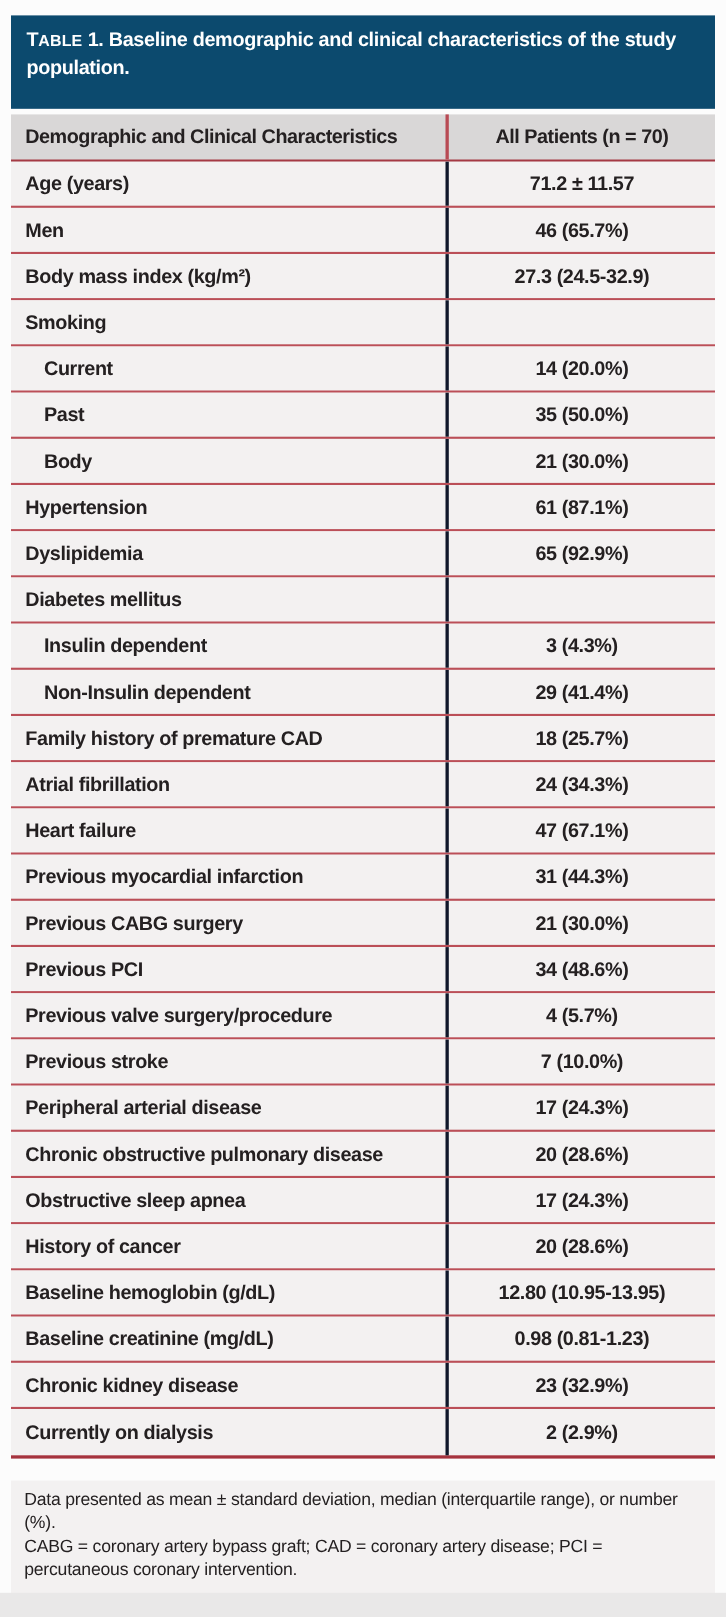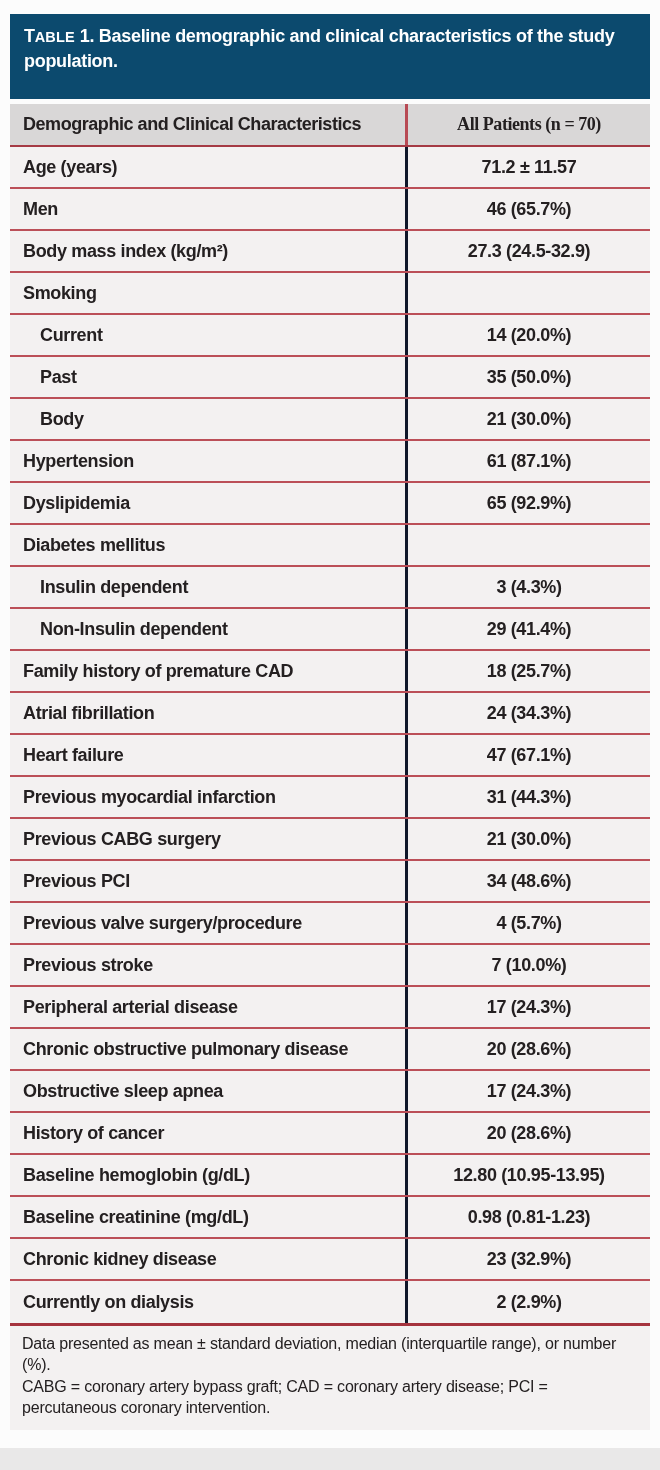--- a/index.html
+++ b/index.html
@@ -40,21 +40,20 @@
     width: 398px;
     border-right: 3px solid #b84a54;
     display: flex; align-items: center;
     padding-left: 13px;
     white-space: nowrap;
   }
   .thead .col-value {
     flex: 1;
     display: flex; align-items: center; justify-content: center;
     white-space: nowrap;
-    font-family: Liberation Serif, serif;
   }
 
   .tbody { width: 640px; }
   .row {
     display: flex;
     height: 42px;
     background: #f3f1f1;
     border-bottom: 2px solid #bb4f58;
     font-size: 18px;
     font-weight: bold;
@@ -76,20 +75,21 @@
   }
 
   .foot-divider { height: 3px; background: #a5333e; }
   .footnotes {
     background: #f3f1f1;
     padding: 7px 12px 11px 12px;
     font-size: 16px;
     line-height: 1.34;
     letter-spacing: -0.2px;
     color: #242021;
+    margin-top: 20px;
   }
   .footnotes p { margin: 0; }
 
   .bottom-strip {
     position: absolute;
     left: 0; bottom: 0;
     width: 660px; height: 22px;
     background: #e9e8e8;
   }
 </style>

